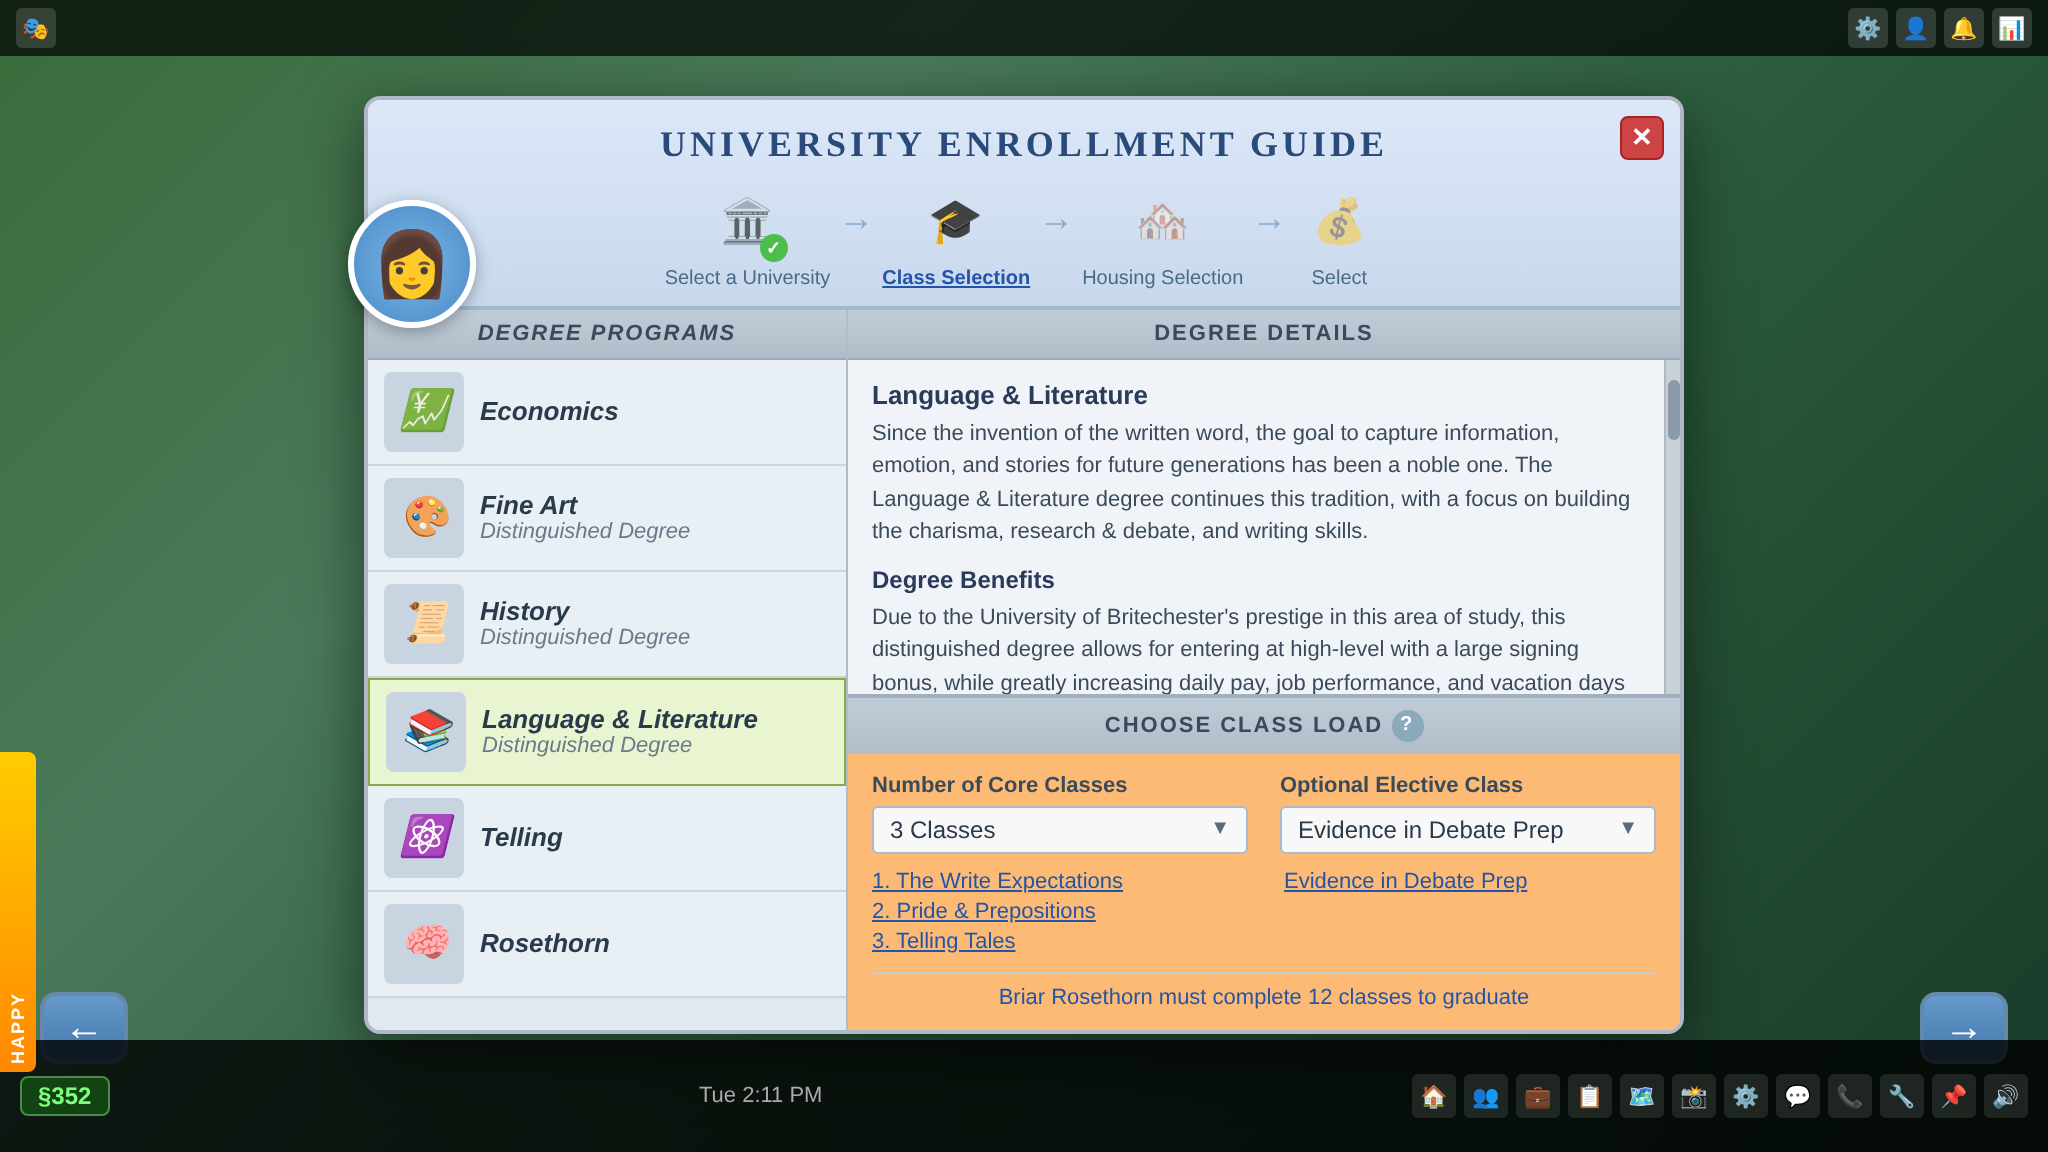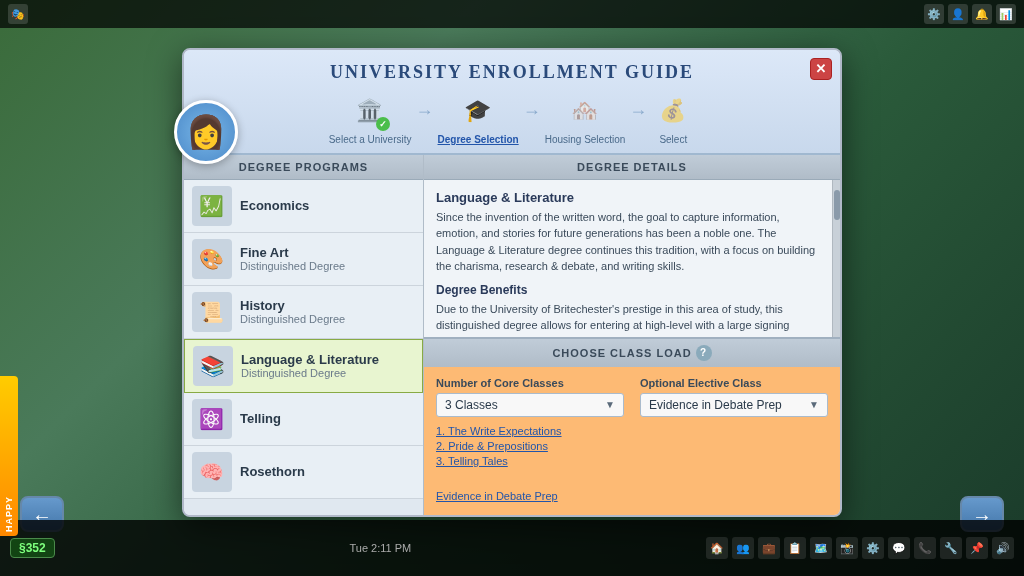--- a/index.html
+++ b/index.html
@@ -219,20 +219,21 @@
       height: 360px;
     }
 
     
     .left-panel {
       width: 240px;
       background: #e0e8f0;
       border-right: 1px solid #b0bcc8;
       display: flex;
       flex-direction: column;
+      font-style: italic;
     }
     .panel-header {
       background: linear-gradient(180deg, #c0ccd8 0%, #b0bcc8 100%);
       padding: 6px 10px;
       text-align: center;
       font-size: 11px;
       font-weight: bold;
       color: #3a4a5a;
       letter-spacing: 1px;
       text-transform: uppercase;
@@ -392,21 +393,20 @@
       color: #2a3a4a;
       display: flex;
       align-items: center;
       justify-content: space-between;
       cursor: pointer;
     }
     .dropdown-arrow { color: #5a6a7a; font-size: 10px; }
     .class-list {
       display: flex;
       gap: 20px;
-      flex-direction: column;
     }
     .class-col { flex: 1; }
     .class-list-item {
       font-size: 11px;
       color: #2255aa;
       margin-bottom: 3px;
       text-decoration: underline;
       cursor: pointer;
     }
     .graduation-note {
@@ -483,21 +483,21 @@
         <div class="step">
           <div class="step-icon completed">
             🏛️
             <div class="checkmark">✓</div>
           </div>
           <div class="step-label">Select a University</div>
         </div>
         <div class="step-arrow">→</div>
         <div class="step">
           <div class="step-icon active">🎓</div>
-          <div class="step-label active">Degree Selection</div>
+          <div class="step-label active">Class Selection</div>
         </div>
         <div class="step-arrow">→</div>
         <div class="step">
           <div class="step-icon inactive">🏘️</div>
           <div class="step-label">Housing Selection</div>
         </div>
         <div class="step-arrow">→</div>
         <div class="step">
           <div class="step-icon inactive">💰</div>
           <div class="step-label">Select</div>
@@ -602,20 +602,21 @@
             <div class="class-list">
               <div class="class-col">
                 <div class="class-list-item">1. The Write Expectations</div>
                 <div class="class-list-item">2. Pride &amp; Prepositions</div>
                 <div class="class-list-item">3. Telling Tales</div>
               </div>
               <div class="class-col">
                 <div class="class-list-item">Evidence in Debate Prep</div>
               </div>
             </div>
+            <div class="graduation-note">Briar Rosethorn must complete 12 classes to graduate</div>
           </div>
         </div>
 
       </div>
     </div>
   </div>
 </div>
 
 <div class="nav-buttons">
   <div class="nav-btn back">←</div>

